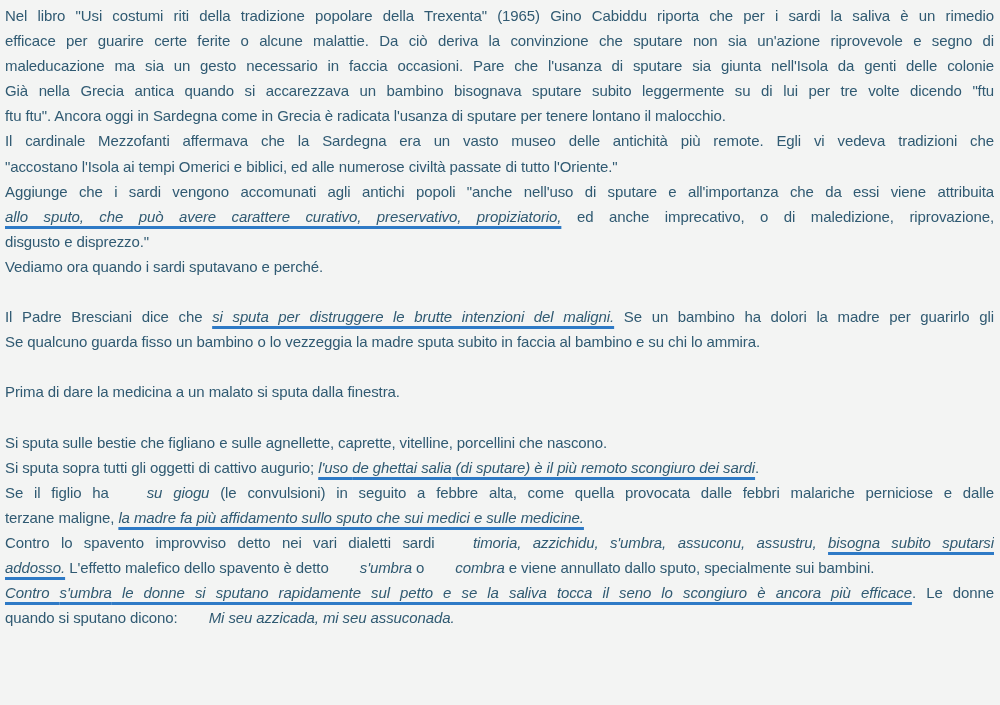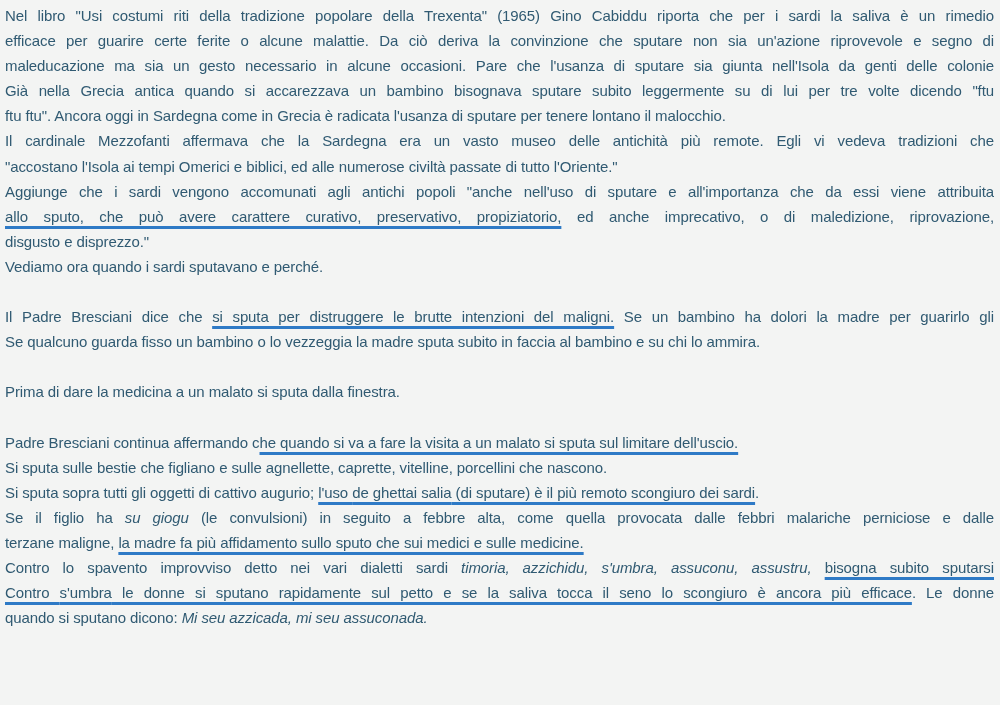--- a/index.html
+++ b/index.html
@@ -24,55 +24,56 @@
     height: 25.1px;
     line-height: 25.1px;
     overflow: hidden;
     white-space: nowrap;
   }
   .line.justify {
     white-space: normal;
     text-align: justify;
     text-align-last: justify;
   }
-  .seg.italic { font-style: italic; }
+  .seg.italic { font-style: italic; margin-left: 27px; }
   .seg.underline,
   .seg.italic-underline {
     text-decoration-line: underline;
     text-decoration-color: var(--ul, #2e7ac6);
     text-decoration-thickness: 3px;
     text-underline-offset: 4px;
     text-decoration-skip-ink: none;
+    font-style: italic;
   }
   .seg.italic-underline { }
 </style>
 </head>
 <body>
 
 <div class="doc">
   <div id="doc-body">
       <div class="line justify"><span class="seg normal">Nel libro "Usi costumi riti della tradizione popolare della Trexenta" (1965)  Gino Cabiddu riporta che per i sardi la saliva è un rimedio</span></div>
       <div class="line justify"><span class="seg normal">efficace per guarire certe ferite o alcune malattie. Da ciò deriva la convinzione che sputare non sia un'azione riprovevole e segno di</span></div>
-      <div class="line justify"><span class="seg normal">maleducazione ma sia un gesto necessario in alcune occasioni. Pare che l'usanza di sputare sia giunta nell'Isola da genti delle colonie</span></div>
+      <div class="line justify"><span class="seg normal">maleducazione ma sia un gesto necessario in faccia occasioni. Pare che l'usanza di sputare sia giunta nell'Isola da genti delle colonie</span></div>
       <div class="line justify"><span class="seg normal">Già nella Grecia antica quando si accarezzava un bambino bisognava sputare subito leggermente su di lui per tre volte dicendo "ftu</span></div>
       <div class="line"><span class="seg normal">ftu ftu". Ancora oggi in Sardegna come in Grecia è radicata l'usanza di sputare per tenere lontano il malocchio.</span></div>
       <div class="line justify"><span class="seg normal">Il cardinale Mezzofanti affermava che la Sardegna era un vasto museo delle antichità più remote. Egli vi vedeva tradizioni che</span></div>
       <div class="line"><span class="seg normal">"accostano l'Isola ai tempi Omerici e biblici, ed alle numerose civiltà passate di tutto l'Oriente."</span></div>
       <div class="line justify"><span class="seg normal">Aggiunge che i sardi vengono accomunati agli antichi popoli "anche nell'uso di sputare e all'importanza che da essi viene attribuita</span></div>
       <div class="line justify"><span class="seg underline">allo sputo, che può avere carattere curativo, preservativo, propiziatorio,</span><span class="seg normal"> ed anche imprecativo, o di maledizione, riprovazione,</span></div>
       <div class="line"><span class="seg normal">disgusto e disprezzo."</span></div>
       <div class="line"><span class="seg normal">Vediamo ora quando i sardi sputavano e perché.</span></div>
       <div class="line"></div>
       <div class="line justify"><span class="seg normal">Il Padre Bresciani dice che </span><span class="seg underline">si sputa per distruggere le brutte intenzioni del maligni.</span><span class="seg normal"> Se un bambino ha dolori la madre per guarirlo gli</span></div>
       <div class="line"><span class="seg normal">Se qualcuno guarda fisso un bambino o lo vezzeggia la madre sputa subito in faccia al bambino e su chi lo ammira.</span></div>
       <div class="line"></div>
       <div class="line"><span class="seg normal">Prima di dare la medicina a un malato si sputa dalla finestra.</span></div>
       <div class="line"></div>
-      <div class="line"><span class="seg normal">Padre Bresciani continua affermando c</span><span class="seg underline">he quando si va a fare la visita a un malato si sputa sul limitare dell'uscio.</span></div>
       <div class="line"><span class="seg normal">Si sputa sulle bestie che figliano e sulle agnellette, caprette, vitelline, porcellini che nascono.</span></div>
       <div class="line"><span class="seg normal">Si sputa sopra tutti gli oggetti di cattivo augurio; </span><span class="seg underline">l'uso </span><span class="seg italic-underline">de ghettai salia</span><span class="seg underline"> (di sputare) è il più remoto scongiuro dei sardi</span><span class="seg normal">.</span></div>
       <div class="line justify"><span class="seg normal">Se il figlio ha </span><span class="seg italic">su giogu</span><span class="seg normal"> (le convulsioni) in seguito a febbre alta, come quella provocata dalle febbri malariche perniciose e dalle</span></div>
       <div class="line"><span class="seg normal">terzane maligne, </span><span class="seg underline">la madre fa più affidamento sullo sputo che sui medici e sulle medicine.</span></div>
       <div class="line justify"><span class="seg normal">Contro lo spavento improvviso detto nei vari dialetti sardi </span><span class="seg italic">timoria, azzichidu, s'umbra, assuconu, assustru,</span><span class="seg normal"> </span><span class="seg underline">bisogna subito sputarsi</span></div>
+      <div class="line"><span class="seg underline">addosso.</span><span class="seg normal"> L'effetto malefico dello spavento è detto </span><span class="seg italic">s'umbra</span><span class="seg normal"> o </span><span class="seg italic">combra</span><span class="seg normal"> e viene annullato dallo sputo, specialmente sui bambini.</span></div>
       <div class="line justify"><span class="seg underline">Contro </span><span class="seg italic-underline">s'umbra</span><span class="seg underline"> le donne si sputano rapidamente sul petto e se la saliva tocca il seno lo scongiuro è ancora più efficace</span><span class="seg normal">. Le donne</span></div>
       <div class="line"><span class="seg normal">quando si sputano dicono: </span><span class="seg italic">Mi seu azzicada, mi seu assuconada.</span></div>
     </div>
 </div>
 
 </body></html>

